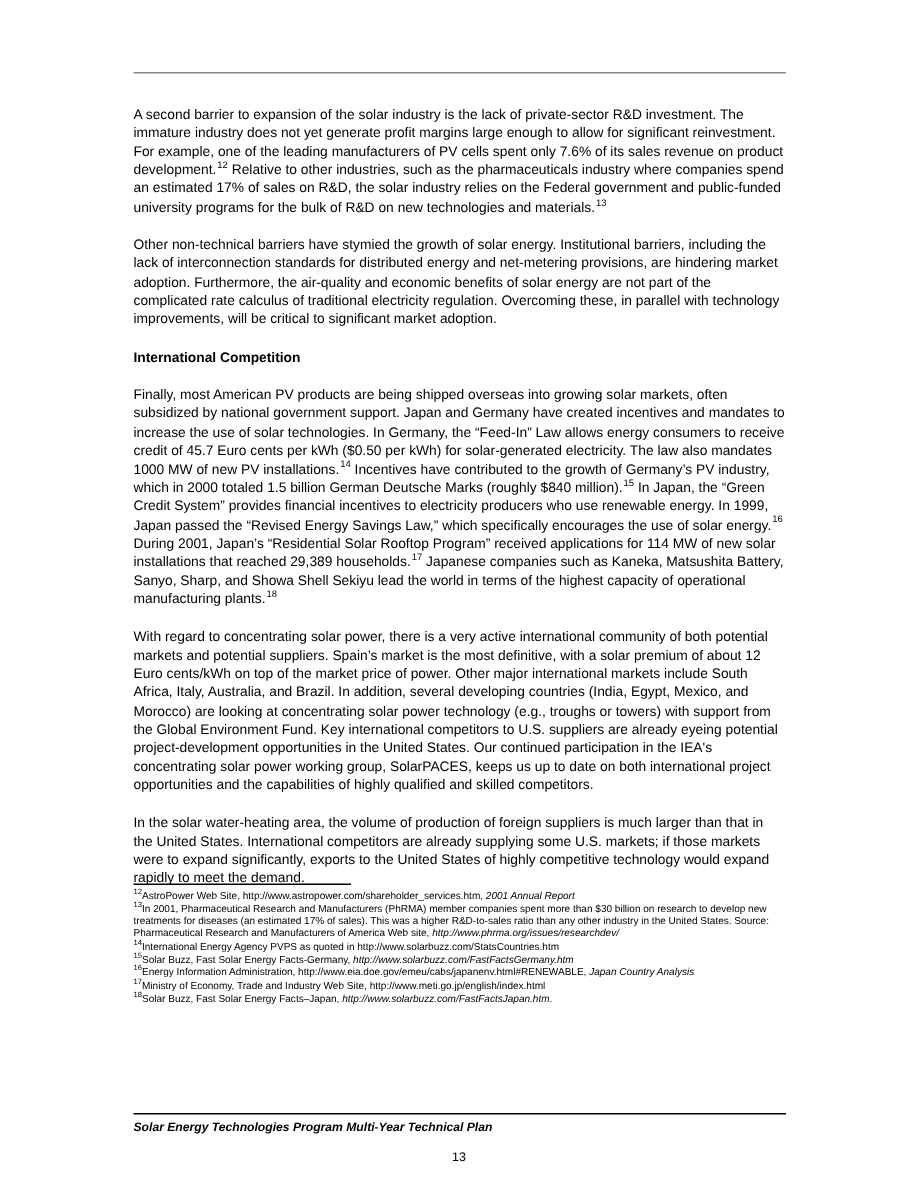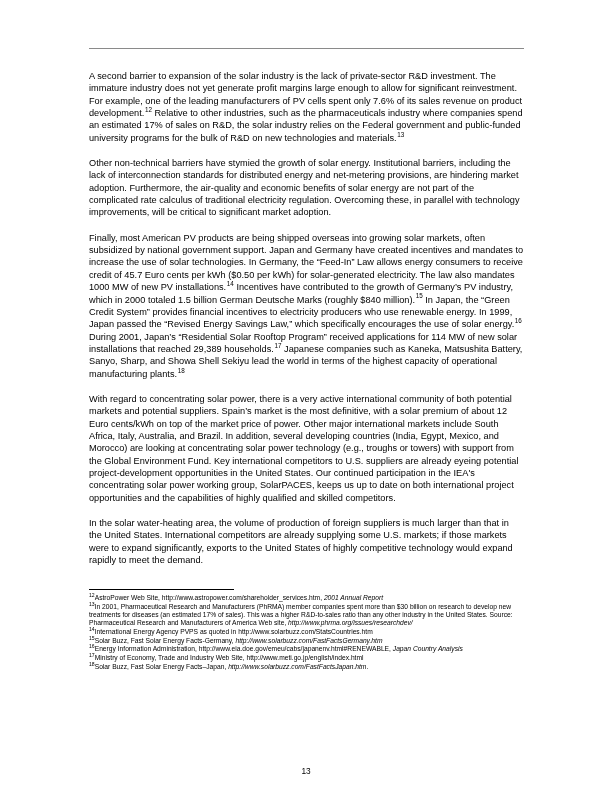--- a/index.html
+++ b/index.html
@@ -110,20 +110,21 @@
 <div class="page">
 
   <div class="header-rule"></div>
 
   <div class="content">
 
     <p class="body-par"><span>A second barrier to expansion of the solar industry is the lack of private-sector R&amp;D investment. The immature industry does not yet generate profit margins large enough to allow for significant reinvestment. For example, one of the leading manufacturers of PV cells spent only 7.6% of its sales revenue on product development.</span><sup class="fn">12</sup><span> Relative to other industries, such as the pharmaceuticals industry where companies spend an estimated 17% of sales on R&amp;D, the solar industry relies on the Federal government and public-funded university programs for the bulk of R&amp;D on new technologies and materials.</span><sup class="fn">13</sup></p>
 
     <p class="body-par">Other non-technical barriers have stymied the growth of solar energy. Institutional barriers, including the lack of interconnection standards for distributed energy and net-metering provisions, are hindering market adoption. Furthermore, the air-quality and economic benefits of solar energy are not part of the complicated rate calculus of traditional electricity regulation. Overcoming these, in parallel with technology improvements, will be critical to significant market adoption.</p>
 
+    <h2 class="section-head">International Competition</h2>
 
     <p class="body-par"><span>Finally, most American PV products are being shipped overseas into growing solar markets, often subsidized by national government support. Japan and Germany have created incentives and mandates to increase the use of solar technologies. In Germany, the “Feed-In” Law allows energy consumers to receive credit of 45.7 Euro cents per kWh ($0.50 per kWh) for solar-generated electricity. The law also mandates 1000 MW of new PV installations.</span><sup class="fn">14</sup><span>  Incentives have contributed to the growth of Germany’s PV industry, which in 2000 totaled 1.5 billion German Deutsche Marks (roughly $840 million).</span><sup class="fn">15</sup><span>  In Japan, the “Green Credit System” provides financial incentives to electricity producers who use renewable energy. In 1999, Japan passed the “Revised Energy Savings Law,” which specifically encourages the use of solar energy.</span><sup class="fn">16</sup><span>  During 2001, Japan’s “Residential Solar Rooftop Program” received applications for 114 MW of new solar installations that reached 29,389 households.</span><sup class="fn">17</sup><span>  Japanese companies such as Kaneka, Matsushita Battery, Sanyo, Sharp, and Showa Shell Sekiyu lead the world in terms of the highest capacity of operational manufacturing plants.</span><sup class="fn">18</sup></p>
 
     <p class="body-par">With regard to concentrating solar power, there is a very active international community of both potential markets and potential suppliers. Spain’s market is the most definitive, with a solar premium of about 12 Euro cents/kWh on top of the market price of power. Other major international markets include South Africa, Italy, Australia, and Brazil. In addition, several developing countries (India, Egypt, Mexico, and Morocco) are looking at concentrating solar power technology (e.g., troughs or towers) with support from the Global Environment Fund. Key international competitors to U.S. suppliers are already eyeing potential project-development opportunities in the United States. Our continued participation in the IEA's concentrating solar power working group, SolarPACES, keeps us up to date on both international project opportunities and the capabilities of highly qualified and skilled competitors.</p>
 
     <p class="body-par">In the solar water-heating area, the volume of production of foreign suppliers is much larger than that in the United States. International competitors are already supplying some U.S. markets; if those markets were to expand significantly, exports to the United States of highly competitive technology would expand rapidly to meet the demand.</p>
 
   </div>
 
   <div class="footnote-zone">
@@ -132,16 +133,20 @@
         <p class="footnote"><sup class="fnmark">12</sup><span>AstroPower Web Site, http://www.astropower.com/shareholder_services.htm, </span><i>2001 Annual Report</i></p>
         <p class="footnote"><sup class="fnmark">13</sup><span>In 2001, Pharmaceutical Research and Manufacturers (PhRMA) member companies spent more than $30 billion on research to develop new treatments for diseases (an estimated 17% of sales). This was a higher R&amp;D-to-sales ratio than any other industry in the United States.  Source: Pharmaceutical Research and Manufacturers of America Web site, </span><i>http://www.phrma.org/issues/researchdev/</i></p>
         <p class="footnote"><sup class="fnmark">14</sup><span>International Energy Agency PVPS as quoted in http://www.solarbuzz.com/StatsCountries.htm</span></p>
         <p class="footnote"><sup class="fnmark">15</sup><span>Solar Buzz, Fast Solar Energy Facts-Germany, </span><i>http://www.solarbuzz.com/FastFactsGermany.htm</i></p>
         <p class="footnote"><sup class="fnmark">16</sup><span>Energy Information Administration, http://www.eia.doe.gov/emeu/cabs/japanenv.html#RENEWABLE, </span><i>Japan Country Analysis</i></p>
         <p class="footnote"><sup class="fnmark">17</sup><span>Ministry of Economy, Trade and Industry Web Site, http://www.meti.go.jp/english/index.html</span></p>
         <p class="footnote"><sup class="fnmark">18</sup><span>Solar Buzz, Fast Solar Energy Facts–Japan, </span><i>http://www.solarbuzz.com/FastFactsJapan.htm</i><span>.</span></p>
       </div>
   </div>
 
+  <div class="footer">
+    <div class="footer-rule"></div>
+    <div class="footer-title">Solar Energy Technologies Program Multi-Year Technical Plan</div>
+  </div>
 
   <div class="page-number">13</div>
 
 </div>
 
 </body></html>

